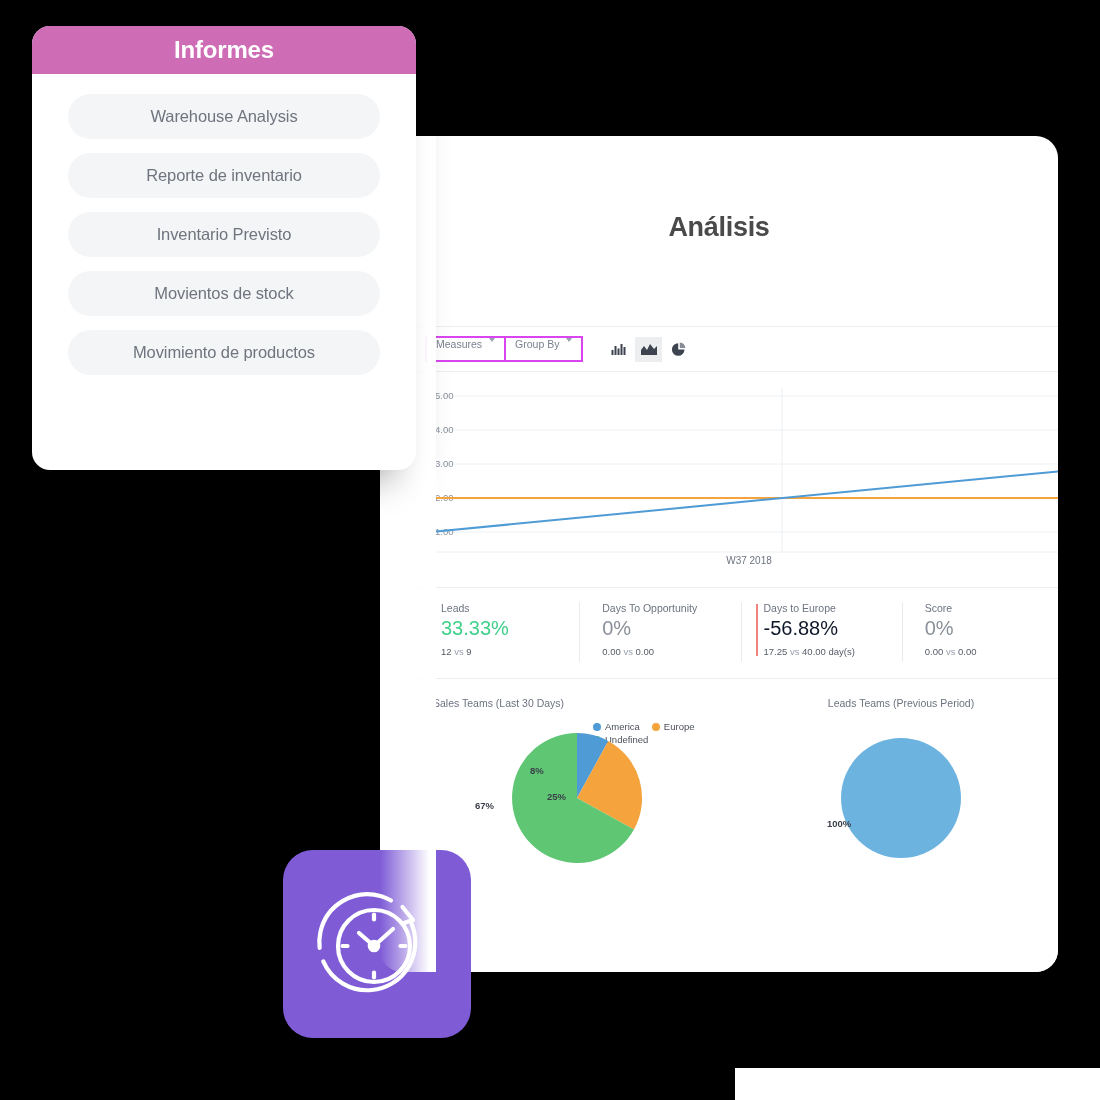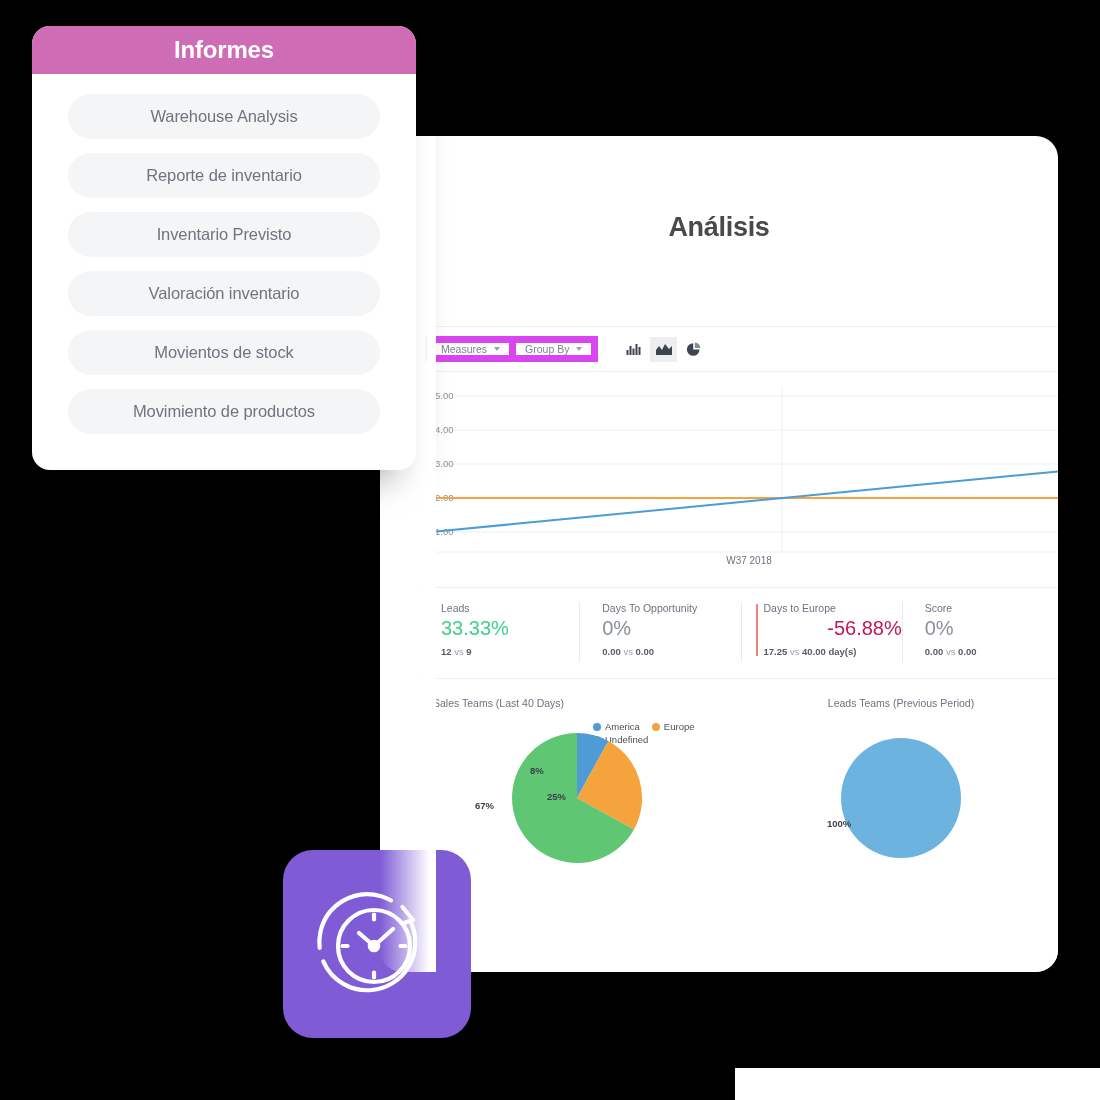--- a/index.html
+++ b/index.html
@@ -76,24 +76,23 @@
     height: 46px;
     border-top: 1px solid #eceef1;
     border-bottom: 1px solid #eceef1;
     display: flex;
     align-items: center;
     padding-left: 10px;
   }
   .tb-select {
     height: 26px;
     display: flex;
-    align-items: center;
     gap: 7px;
     padding: 0 9px;
-    border: 7px solid #d946ef;
+    border: 2px solid #d946ef;
     background: #ffffff;
     font-size: 10.5px;
     color: #7a8190;
     white-space: nowrap;
   }
   .tb-select + .tb-select { border-left: none; }
   .caret {
     width: 0; height: 0;
     border-left: 3.5px solid transparent;
     border-right: 3.5px solid transparent;
@@ -154,28 +153,28 @@
     margin-bottom: 3px;
     padding-left: 8px;
   }
   .kpi-value {
     font-size: 20px;
     color: #8a9099;
     line-height: 1.15;
     padding-left: 8px;
   }
   .kpi-value.pos { color: #3fd08a; }
-  .kpi-value.neg { color: #be185d; text-align: right; }
+  .kpi-value.neg { color: #0f172a; }
   .kpi-sub {
     font-size: 9.5px;
     color: #9aa1ae;
     margin-top: 6px;
     padding-left: 8px;
   }
-  .kpi-sub b { color: #555b66; font-weight: bold; }
+  .kpi-sub b { color: #555b66; font-weight: normal; }
 
   
   .pies-row { display: flex; padding-top: 18px; }
   .pie-col { flex: 1; position: relative; }
   .pie-title {
     font-size: 10.5px;
     color: #6c7380;
     padding-left: 18px;
   }
   .pie-col.right .pie-title { text-align: center; padding-left: 0; }
@@ -375,21 +374,21 @@
             <b>0.00</b>
             <span>vs</span>
             <b>0.00</b>
           </div>
         </div>
       </div>
 
       <div class="pies-row">
 
         <div class="pie-col left">
-          <div class="pie-title">Sales Teams (Last 40 Days)</div>
+          <div class="pie-title">Sales Teams (Last 30 Days)</div>
 
           <div class="legend">
             <div class="legend-item">
               <span class="legend-dot" style="background:#4e9bd6"></span>
               <span>America</span>
             </div>
             <div class="legend-item">
               <span class="legend-dot" style="background:#f5a33c"></span>
               <span>Europe</span>
             </div>
@@ -440,23 +439,20 @@
       <div class="sidebar-item">
         <span class="sidebar-item-label">Warehouse Analysis</span>
       </div>
       <div class="sidebar-item">
         <span class="sidebar-item-label">Reporte de inventario</span>
       </div>
       <div class="sidebar-item">
         <span class="sidebar-item-label">Inventario Previsto</span>
       </div>
       <div class="sidebar-item">
-        <span class="sidebar-item-label">Valoración inventario</span>
-      </div>
-      <div class="sidebar-item">
         <span class="sidebar-item-label">Movientos de stock</span>
       </div>
       <div class="sidebar-item">
         <span class="sidebar-item-label">Movimiento de productos</span>
       </div>
     </div>
   </div>
 
   <div class="clock-badge">
     <svg width="122" height="122" viewBox="0 0 122 122">

